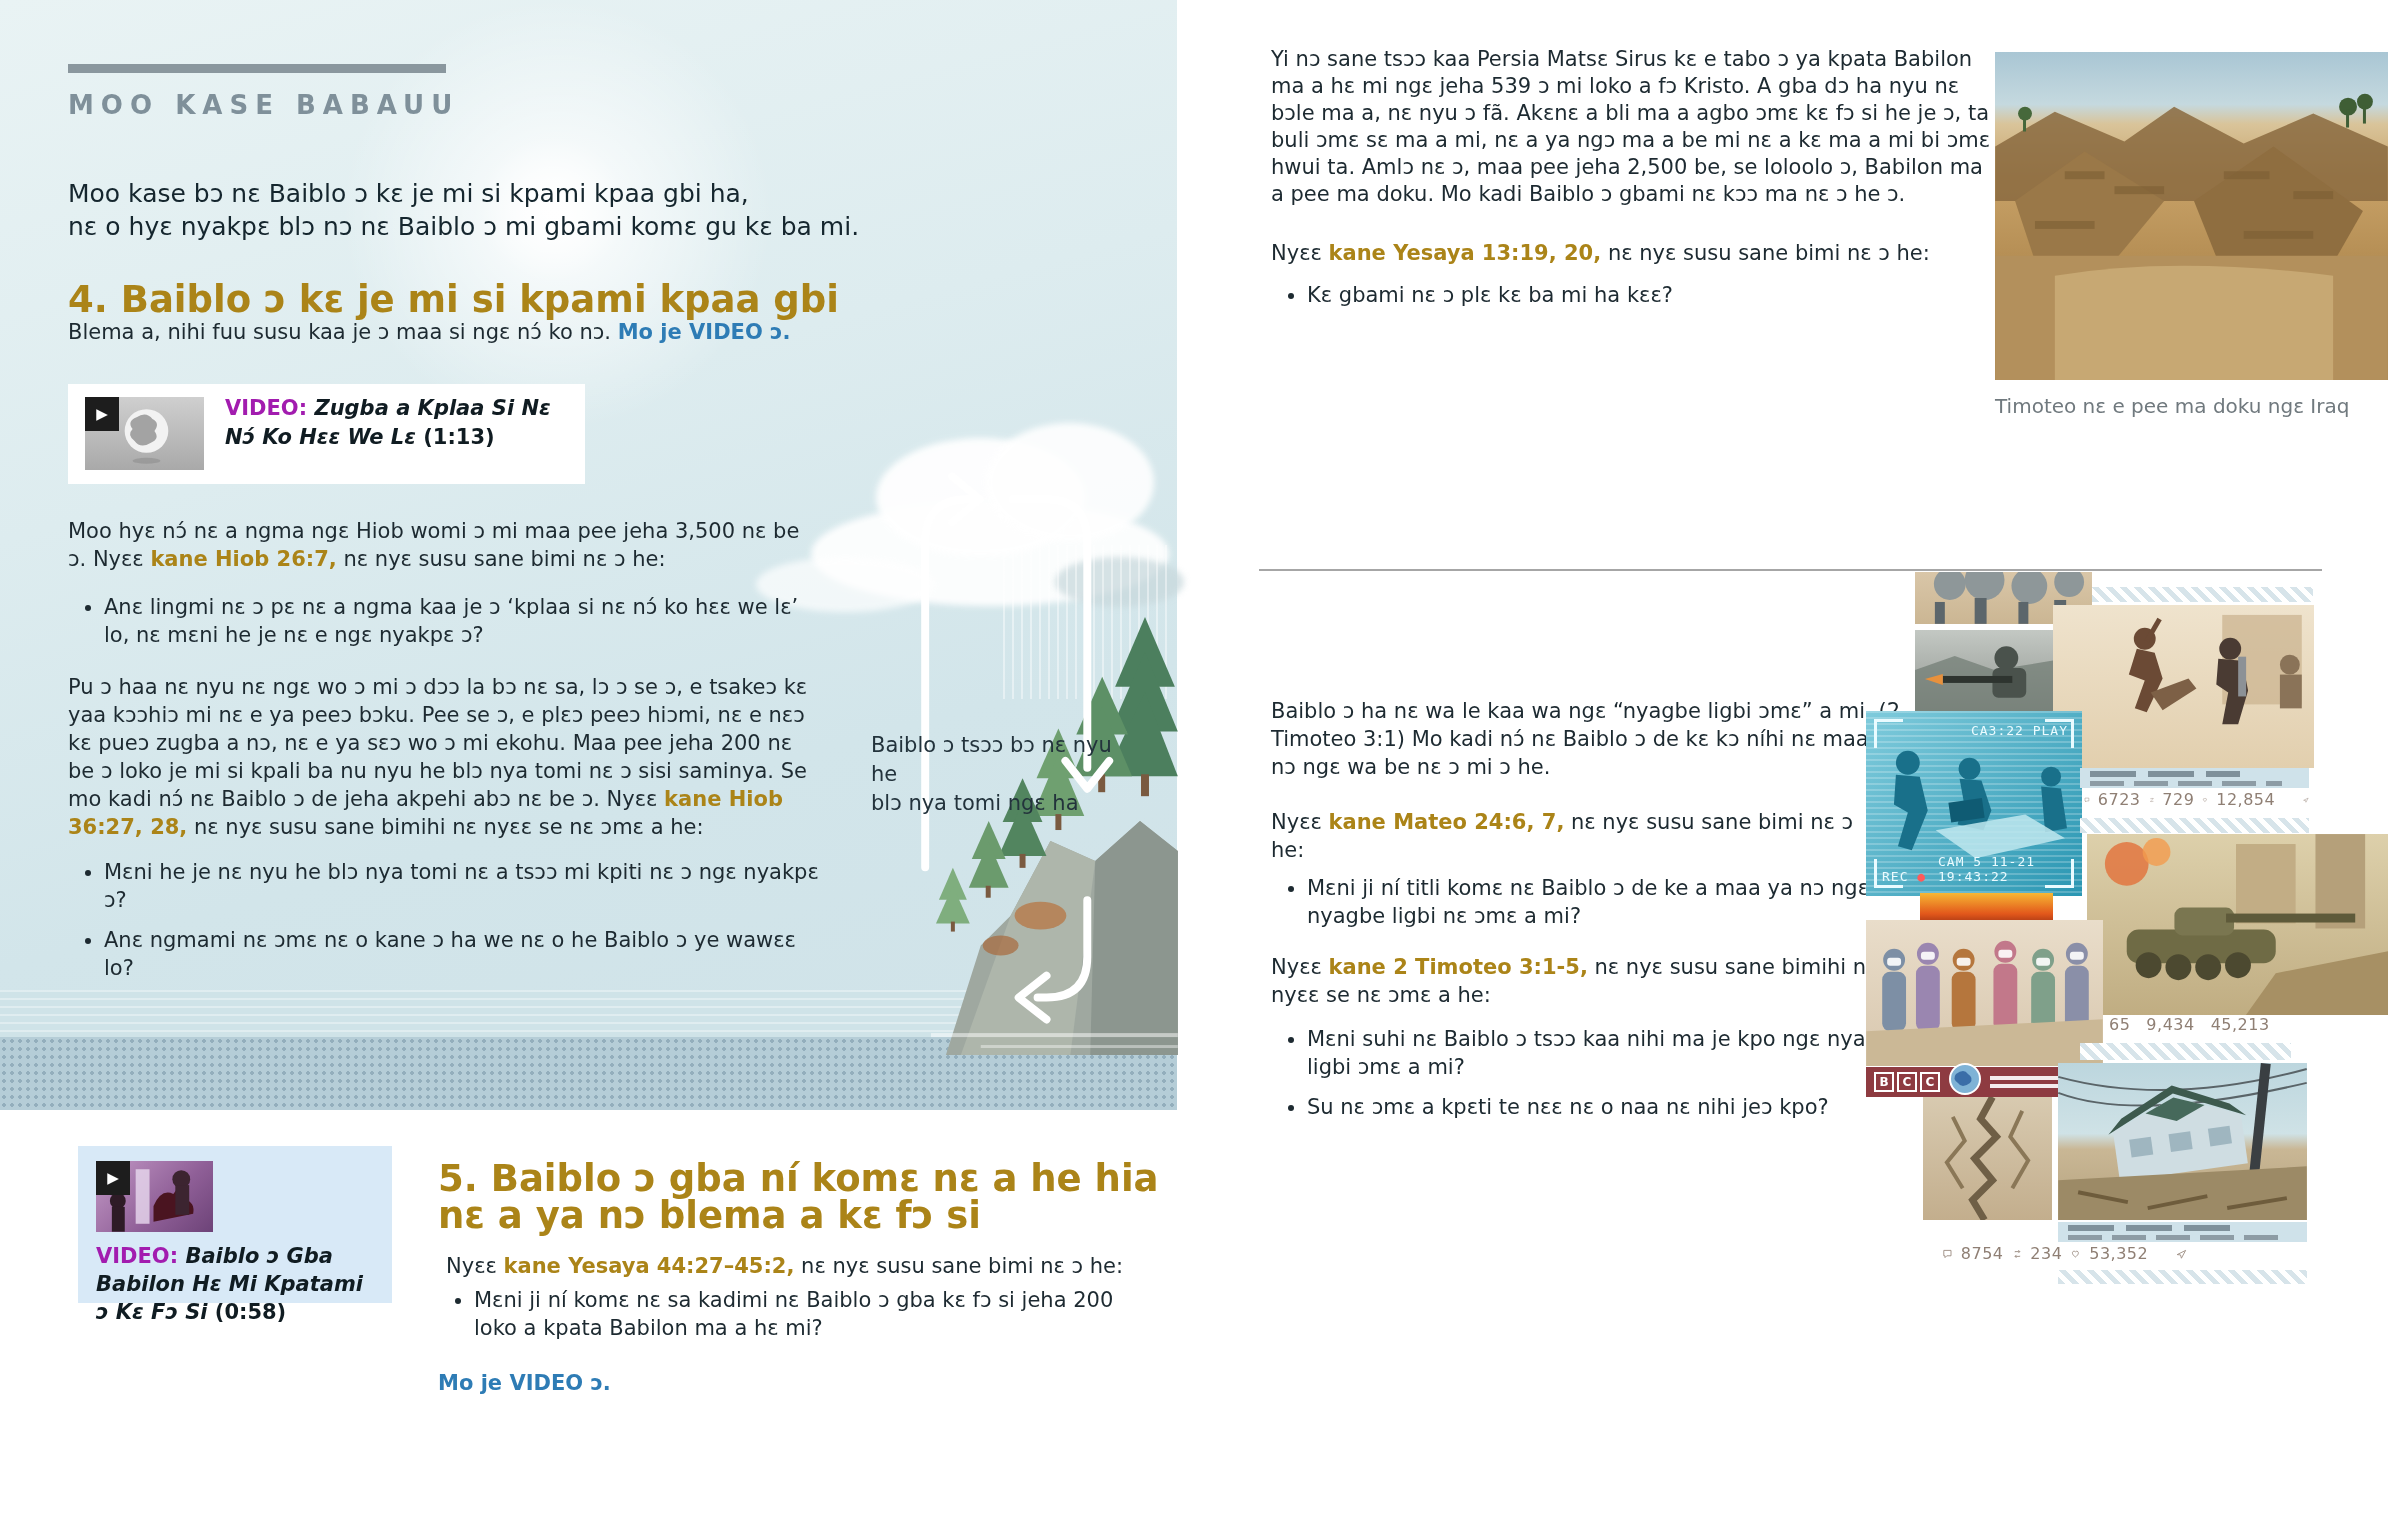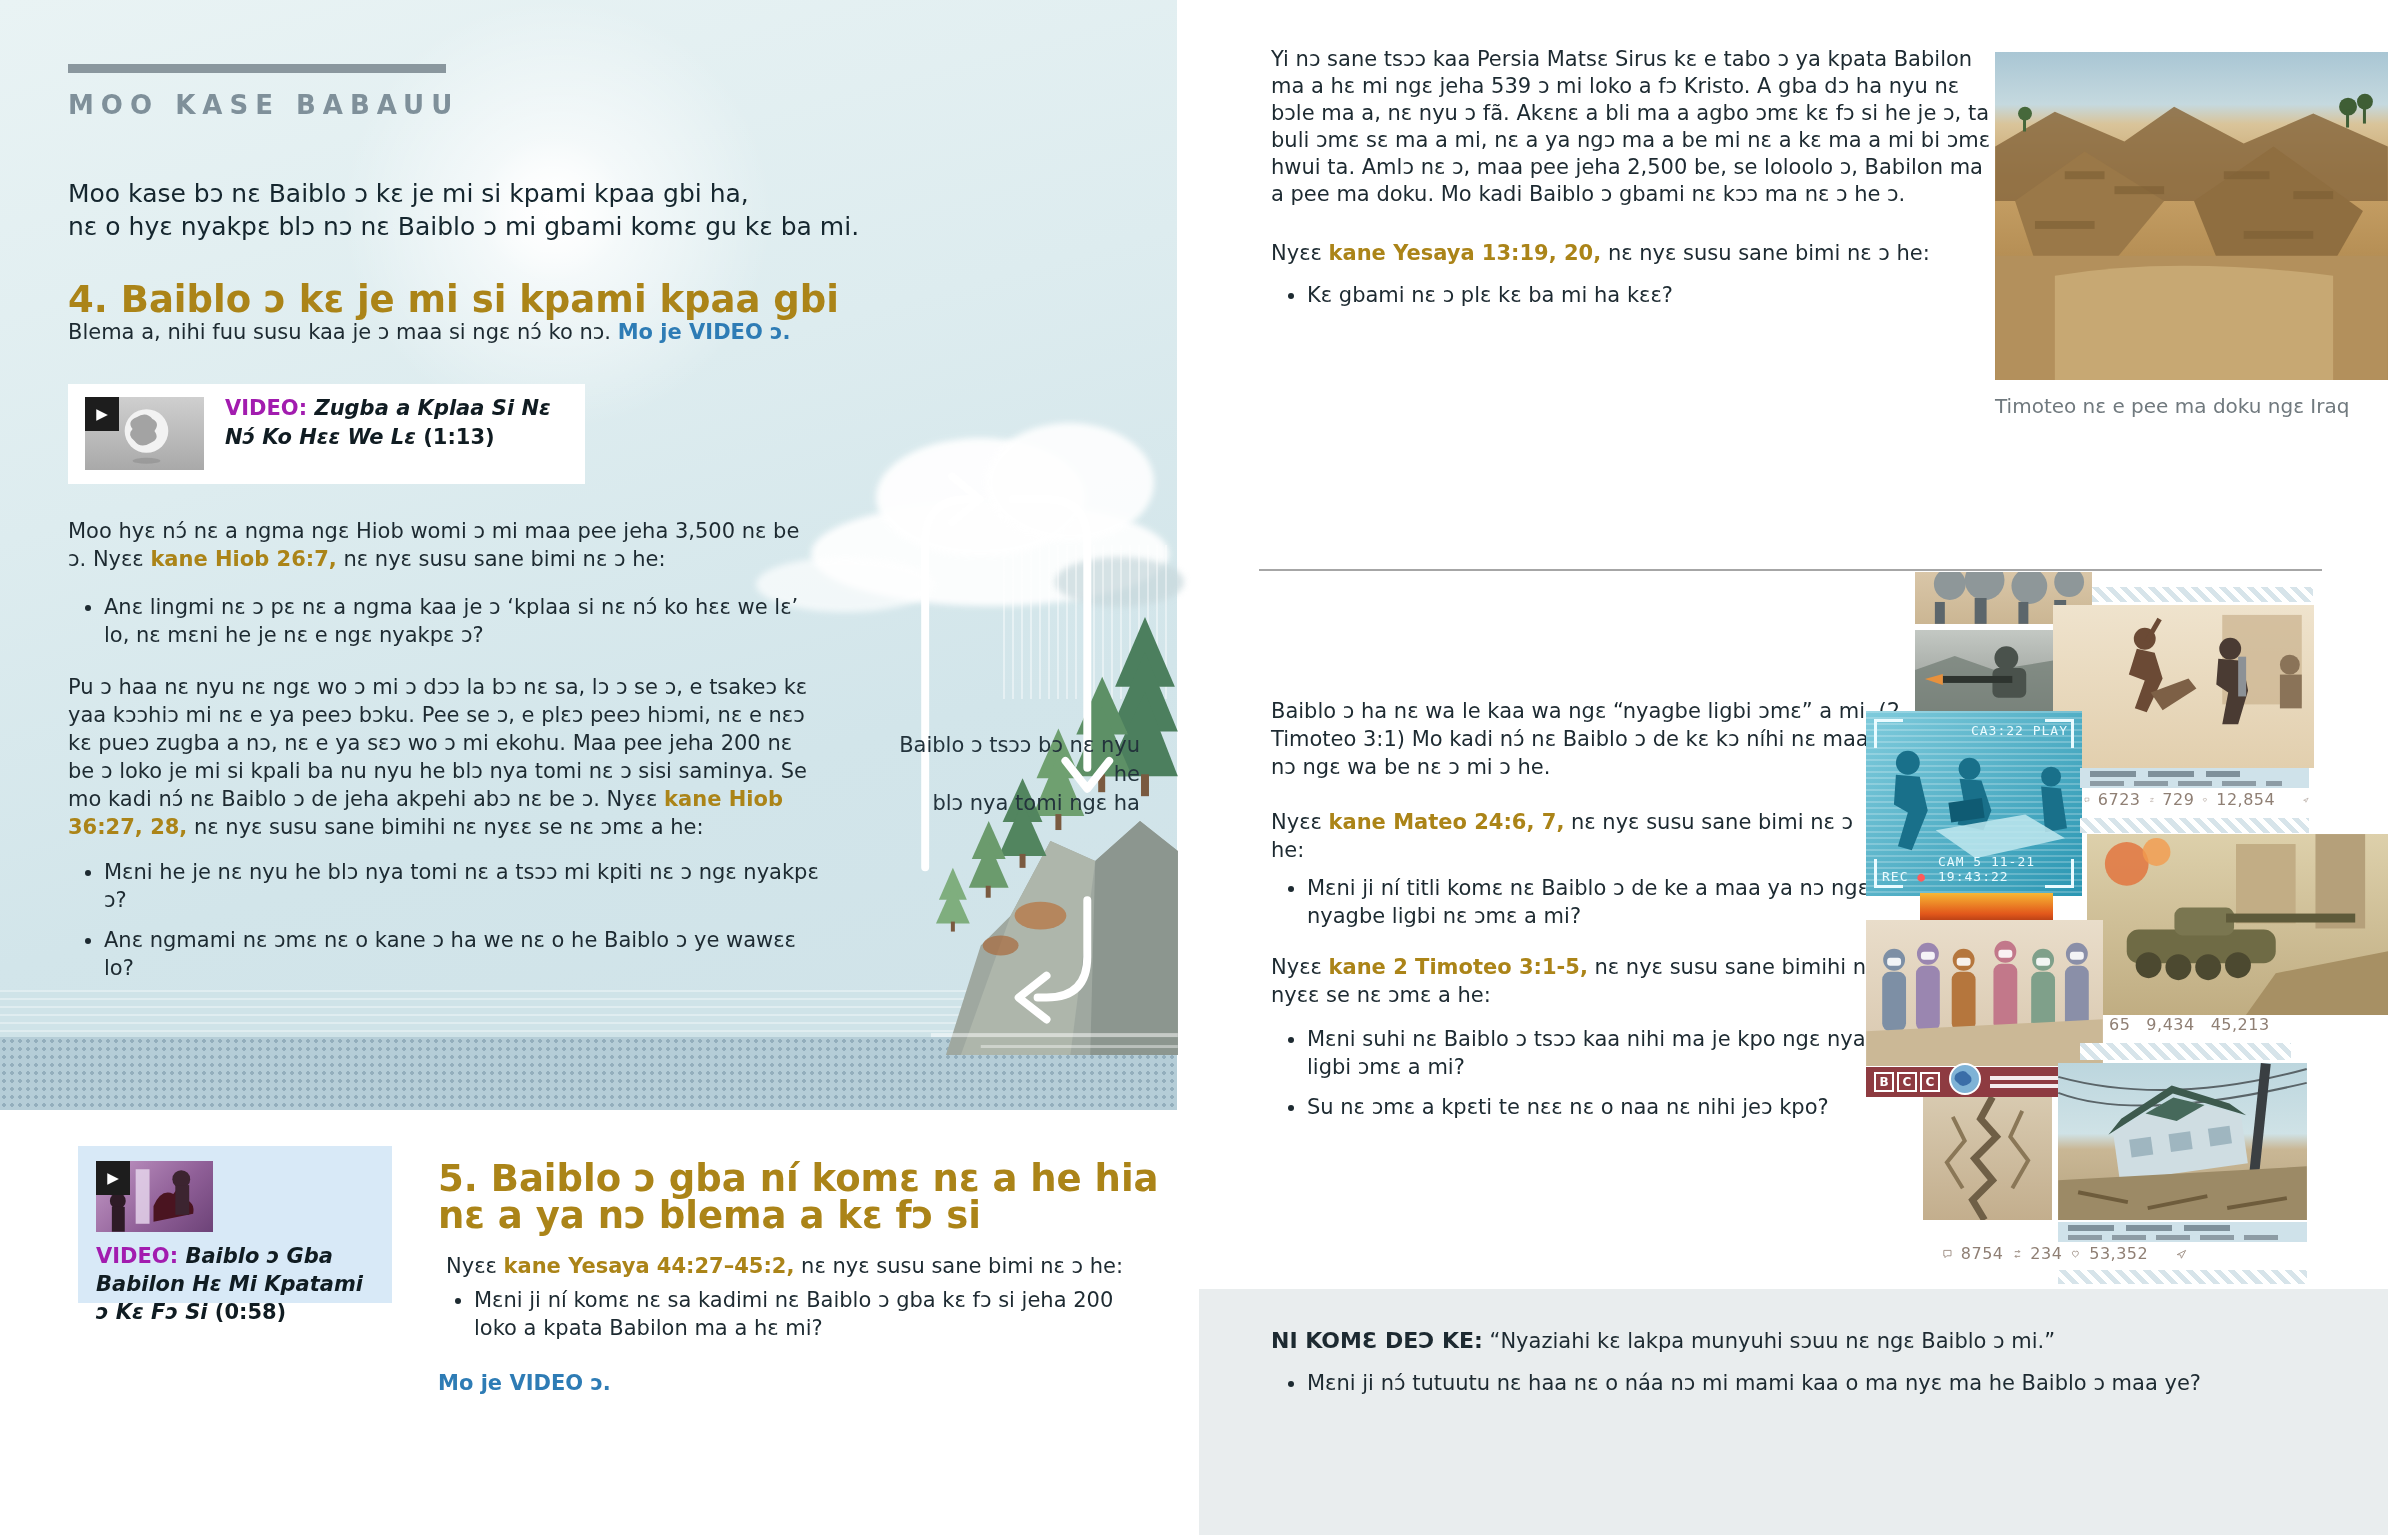--- a/index.html
+++ b/index.html
@@ -155,21 +155,21 @@
       <li>Anɛ lingmi nɛ ɔ pɛ nɛ a ngma kaa je ɔ ‘kplaa si nɛ nɔ́ ko hɛɛ we lɛ’ lo, nɛ mɛni he je nɛ e ngɛ nyakpɛ ɔ?</li>
     </ul>
 
     <p class="abs body-t" style="left:68px;top:673px;width:756px;margin:0"><span>Pu ɔ haa nɛ nyu nɛ ngɛ wo ɔ mi ɔ dɔɔ la bɔ nɛ sa, lɔ ɔ se ɔ, e tsakeɔ kɛ yaa kɔɔhiɔ mi nɛ e ya peeɔ bɔku. Pee se ɔ, e plɛɔ peeɔ hiɔmi, nɛ e nɛɔ kɛ pueɔ zugba a nɔ, nɛ e ya sɛɔ wo ɔ mi ekohu. Maa pee jeha 200 nɛ be ɔ loko je mi si kpali ba nu nyu he blɔ nya tomi nɛ ɔ sisi saminya. Se mo kadi nɔ́ nɛ Baiblo ɔ de jeha akpehi abɔ nɛ be ɔ. Nyɛɛ </span><a class="ref" href="#">kane Hiob 36:27, 28,</a><span> nɛ nyɛ susu sane bimihi nɛ nyɛɛ se nɛ ɔmɛ a he:</span></p>
 
     <ul class="abs blist body-t" style="left:78px;top:858px;width:716px">
       <li>Mɛni he je nɛ nyu he blɔ nya tomi nɛ a tsɔɔ mi kpiti nɛ ɔ ngɛ nyakpɛ ɔ?</li>
       <li>Anɛ ngmami nɛ ɔmɛ nɛ o kane ɔ ha we nɛ o he Baiblo ɔ ye wawɛɛ lo?</li>
     </ul>
 
-    <div class="abs" style="left:871px;top:731px;width:269px;text-align:right;font-size:21px;line-height:29px;color:#23333c">
+    <div class="abs" style="left:871px;top:731px;width:269px;text-align:left;font-size:21px;line-height:29px;color:#23333c">
       <div>Baiblo ɔ tsɔɔ bɔ nɛ nyu he</div>
       <div>blɔ nya tomi ngɛ ha</div>
     </div>
   </div>
 
   <div class="abs vbox2">
     <div class="vthumb" style="left:18px;top:15px;width:117px;height:71px;background:linear-gradient(135deg,#c49ac7,#8f5f97 60%,#6d4378)">
       <svg width="117" height="71" viewBox="0 0 118 71">
         <rect x="40" y="8" width="14" height="55" fill="#e9d9ef" opacity=".8"></rect>
         <path d="M58 45 q8 -18 20 -12 l6 -8 8 4 -2 10 q10 2 8 14 l-40 8z" fill="#4a1420"></path>
@@ -482,21 +482,15 @@
         <path d="M9 14 C3 10 3 5 6.2 4.4 C8 4.1 9 5.6 9 5.6 C9 5.6 10 4.1 11.8 4.4 C15 5 15 10 9 14 Z" fill="none" stroke="#9b8b80" stroke-width="1.5"></path>
       </svg>
     <span>53,352</span>
     <span class="rule"></span>
     <svg width="18" height="18" viewBox="0 0 18 18">
         <path d="M2 10 L16 3 L9 16 L7.5 10.5 Z" fill="none" stroke="#9b8b80" stroke-width="1.5"></path>
       </svg>
   </div>
   <div class="abs hatch" style="left:2058px;top:1270px;width:249px;height:14px"></div>
 
-  <div id="footer-band" class="abs">
-    <p class="body-t" style="margin:38px 0 0 72px;width:1055px"><b style="font-size:22px">NI KOMƐ DEƆ KE:</b><span> “Nyaziahi kɛ lakpa munyuhi sɔuu nɛ ngɛ Baiblo ɔ mi.”</span></p>
-    <ul class="blist body-t" style="margin:14px 0 0 82px;width:1035px">
-      <li>Mɛni ji nɔ́ tutuutu nɛ haa nɛ o náa nɔ mi mami kaa o ma nyɛ ma he Baiblo ɔ maa ye?</li>
-    </ul>
-  </div>
 
 </div>
 
 
 </body></html>

